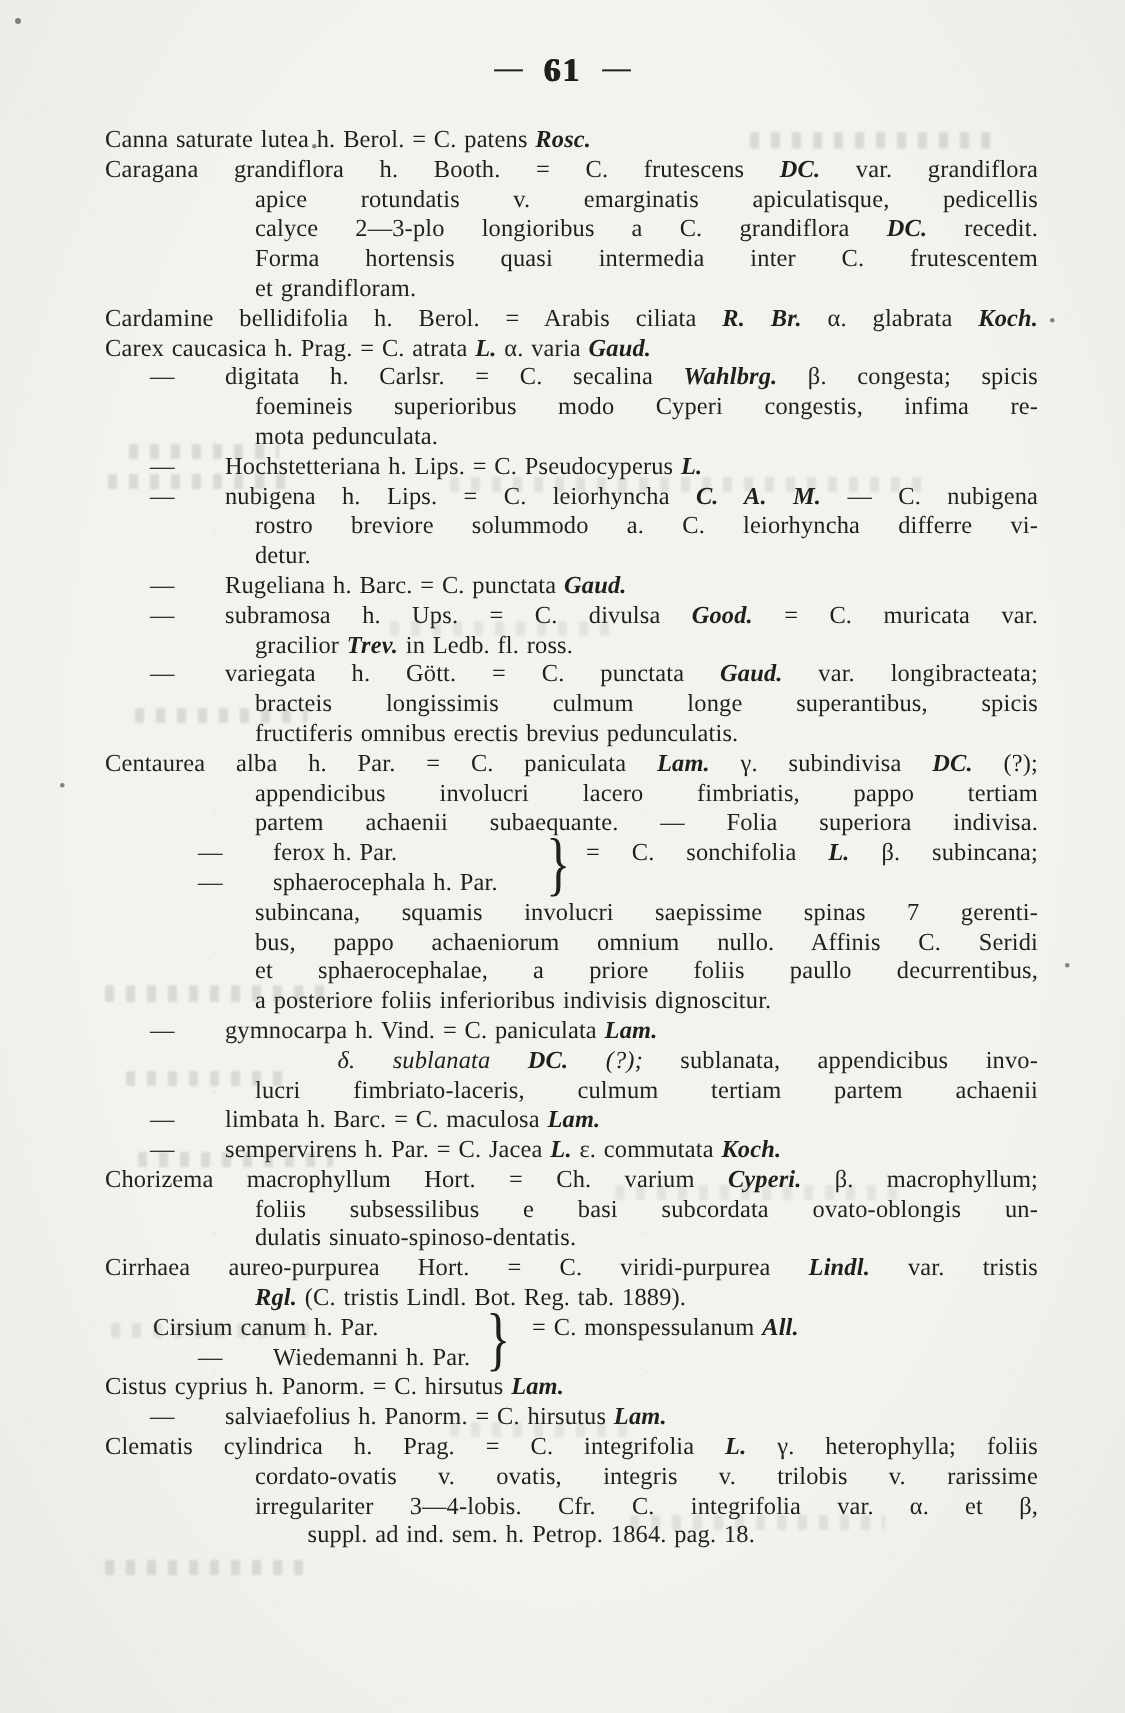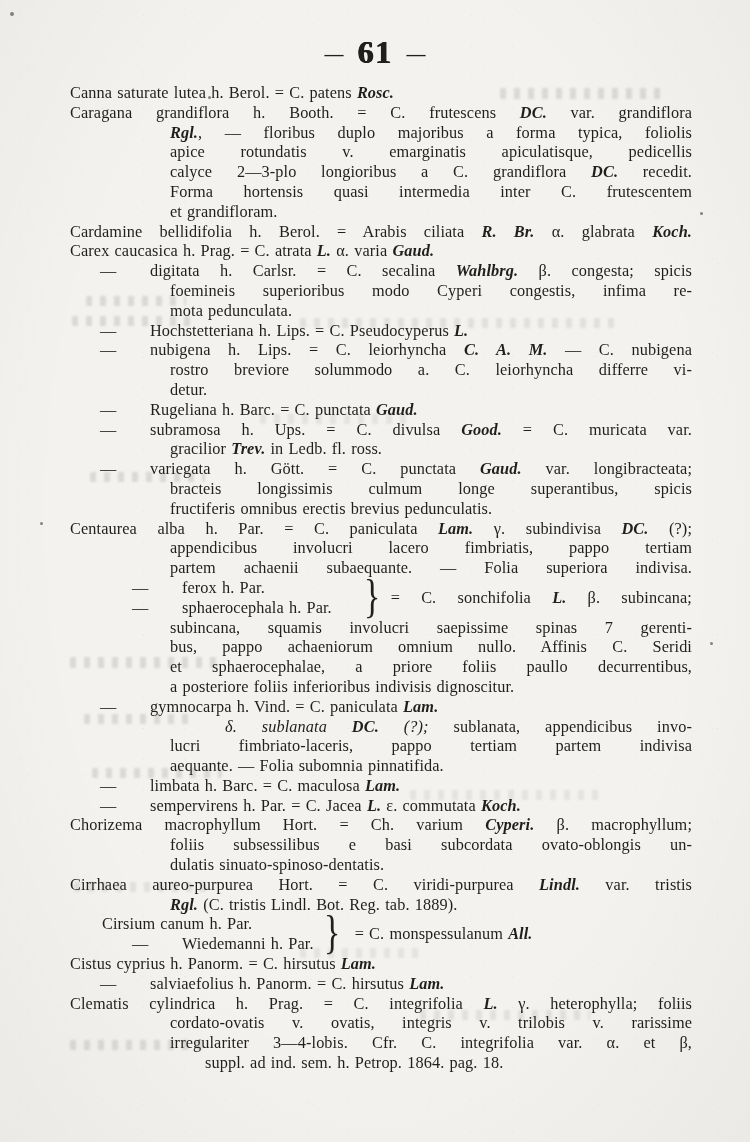--- a/index.html
+++ b/index.html
@@ -27,21 +27,21 @@
   .header{
     position:absolute;top:34px;left:0;width:100%;
     text-align:center;white-space:nowrap;
     color:var(--ink);
   }
   .header .dash{
     font-size:19px;font-weight:bold;vertical-align:3px;letter-spacing:0;
   }
   .header .pagenum{
     display:inline-block;margin:0 14px;
-    font-size:32px;font-weight:bold;letter-spacing:1.5px;
+    font-size:22px;font-weight:bold;letter-spacing:1.5px;
     text-shadow:0.7px 0 0 currentColor, -0.3px 0 0 currentColor;
   }
   
   .textcol{
     position:absolute;left:70px;top:83px;width:622px;
     font-size:16.3px;letter-spacing:0.1px;word-spacing:1px;
     color:var(--ink);
   }
   .line{
     height:19.8px;line-height:19.8px;overflow:hidden;
@@ -61,21 +61,21 @@
   .bgrp{display:flex;align-items:stretch;height:39.6px;margin-left:32px;}
   .bg-left{flex:none;}
   .g1 .bg-left{width:262px;}
   .g2 .bg-left{width:222px;}
   .bg-brace{
     flex:none;height:39.6px;line-height:37px;
     font-size:47px;font-weight:normal;
     transform:scaleX(0.72);transform-origin:left center;
     margin-right:4px;
   }
-  .bg-right{flex:1;display:flex;align-items:center;}
+  .bg-right{flex:1;display:flex;}
   .bg-right .line{width:100%;}
   .g2 .bg-right .line{padding-left:4px;}
   
   .art{
     position:absolute;opacity:0.5;border-radius:2px;
     background:repeating-linear-gradient(90deg, rgba(80,78,74,0.30) 0 6px, transparent 6px 14px);
     filter:blur(0.8px);
   }
   .spk{
     position:absolute;background:rgba(40,38,35,0.55);border-radius:50%;
@@ -87,21 +87,20 @@
 
 <div class="page">
 
   <div class="header">
     <span class="dash">—</span><span class="pagenum">61</span><span class="dash">—</span>
   </div>
 
   <div class="textcol">
       <div class="line c0"><span class="sg-r">Canna saturate lutea h. Berol. = C. patens </span><span class="sg-bi">Rosc.</span></div>
       <div class="line c0 j"><span class="sg-r">Caragana grandiflora h. Booth. = C. frutescens </span><span class="sg-bi">DC.</span><span class="sg-r"> var. grandiflora</span></div>
-      <div class="line c1 j"><span class="sg-bi">Rgl.</span><span class="sg-r">, — floribus duplo majoribus a forma typica, foliolis</span></div>
       <div class="line c1 j"><span class="sg-r">apice rotundatis v. emarginatis apiculatisque, pedicellis</span></div>
       <div class="line c1 j"><span class="sg-r">calyce 2—3-plo longioribus a C. grandiflora </span><span class="sg-bi">DC.</span><span class="sg-r"> recedit.</span></div>
       <div class="line c1 j"><span class="sg-r">Forma hortensis quasi intermedia inter C. frutescentem</span></div>
       <div class="line c1"><span class="sg-r">et grandifloram.</span></div>
       <div class="line c0 j"><span class="sg-r">Cardamine bellidifolia h. Berol. = Arabis ciliata </span><span class="sg-bi">R. Br.</span><span class="sg-r"> α. glabrata </span><span class="sg-bi">Koch.</span></div>
       <div class="line c0"><span class="sg-r">Carex caucasica h. Prag. = C. atrata </span><span class="sg-bi">L.</span><span class="sg-r"> α. varia </span><span class="sg-bi">Gaud.</span></div>
       <div class="line c0 j"><span class="sg-dash">—</span><span class="sg-r">digitata h. Carlsr. = C. secalina </span><span class="sg-bi">Wahlbrg.</span><span class="sg-r"> β. congesta; spicis</span></div>
       <div class="line c1 j"><span class="sg-r">foemineis superioribus modo Cyperi congestis, infima re-</span></div>
       <div class="line c1"><span class="sg-r">mota pedunculata.</span></div>
       <div class="line c0"><span class="sg-dash">—</span><span class="sg-r">Hochstetteriana h. Lips. = C. Pseudocyperus </span><span class="sg-bi">L.</span></div>
@@ -126,22 +125,21 @@
         <div class="bg-right">
           <div class="line c0 j"><span class="sg-r">= C. sonchifolia </span><span class="sg-bi">L.</span><span class="sg-r"> β. subincana;</span></div>
         </div>
       </div>
       <div class="line c1 j"><span class="sg-r">subincana, squamis involucri saepissime spinas 7 gerenti-</span></div>
       <div class="line c1 j"><span class="sg-r">bus, pappo achaeniorum omnium nullo. Affinis C. Seridi</span></div>
       <div class="line c1 j"><span class="sg-r">et sphaerocephalae, a priore foliis paullo decurrentibus,</span></div>
       <div class="line c1"><span class="sg-r">a posteriore foliis inferioribus indivisis dignoscitur.</span></div>
       <div class="line c0"><span class="sg-dash">—</span><span class="sg-r">gymnocarpa h. Vind. = C. paniculata </span><span class="sg-bi">Lam.</span></div>
       <div class="line c2 j"><span class="sg-i">δ. sublanata </span><span class="sg-bi">DC.</span><span class="sg-i"> (?);</span><span class="sg-r"> sublanata, appendicibus invo-</span></div>
-      <div class="line c1 j"><span class="sg-r">lucri fimbriato-laceris, pappo tertiam partem indivisa</span></div>
-      <div class="line c1"><span class="sg-r">aequante. — Folia subomnia pinnatifida.</span></div>
+      <div class="line c1 j"><span class="sg-r">lucri fimbriato-laceris, culmum tertiam partem achaenii</span></div>
       <div class="line c0"><span class="sg-dash">—</span><span class="sg-r">limbata h. Barc. = C. maculosa </span><span class="sg-bi">Lam.</span></div>
       <div class="line c0"><span class="sg-dash">—</span><span class="sg-r">sempervirens h. Par. = C. Jacea </span><span class="sg-bi">L.</span><span class="sg-r"> ε. commutata </span><span class="sg-bi">Koch.</span></div>
       <div class="line c0 j"><span class="sg-r">Chorizema macrophyllum Hort. = Ch. varium </span><span class="sg-bi">Cyperi.</span><span class="sg-r"> β. macrophyllum;</span></div>
       <div class="line c1 j"><span class="sg-r">foliis subsessilibus e basi subcordata ovato-oblongis un-</span></div>
       <div class="line c1"><span class="sg-r">dulatis sinuato-spinoso-dentatis.</span></div>
       <div class="line c0 j"><span class="sg-r">Cirrhaea aureo-purpurea Hort. = C. viridi-purpurea </span><span class="sg-bi">Lindl.</span><span class="sg-r"> var. tristis</span></div>
       <div class="line c1"><span class="sg-bi">Rgl.</span><span class="sg-r"> (C. tristis Lindl. Bot. Reg. tab. 1889).</span></div>
       <div class="bgrp g2">
         <div class="bg-left">
           <div class="line c0"><span class="sg-r">Cirsium canum h. Par.</span></div>

